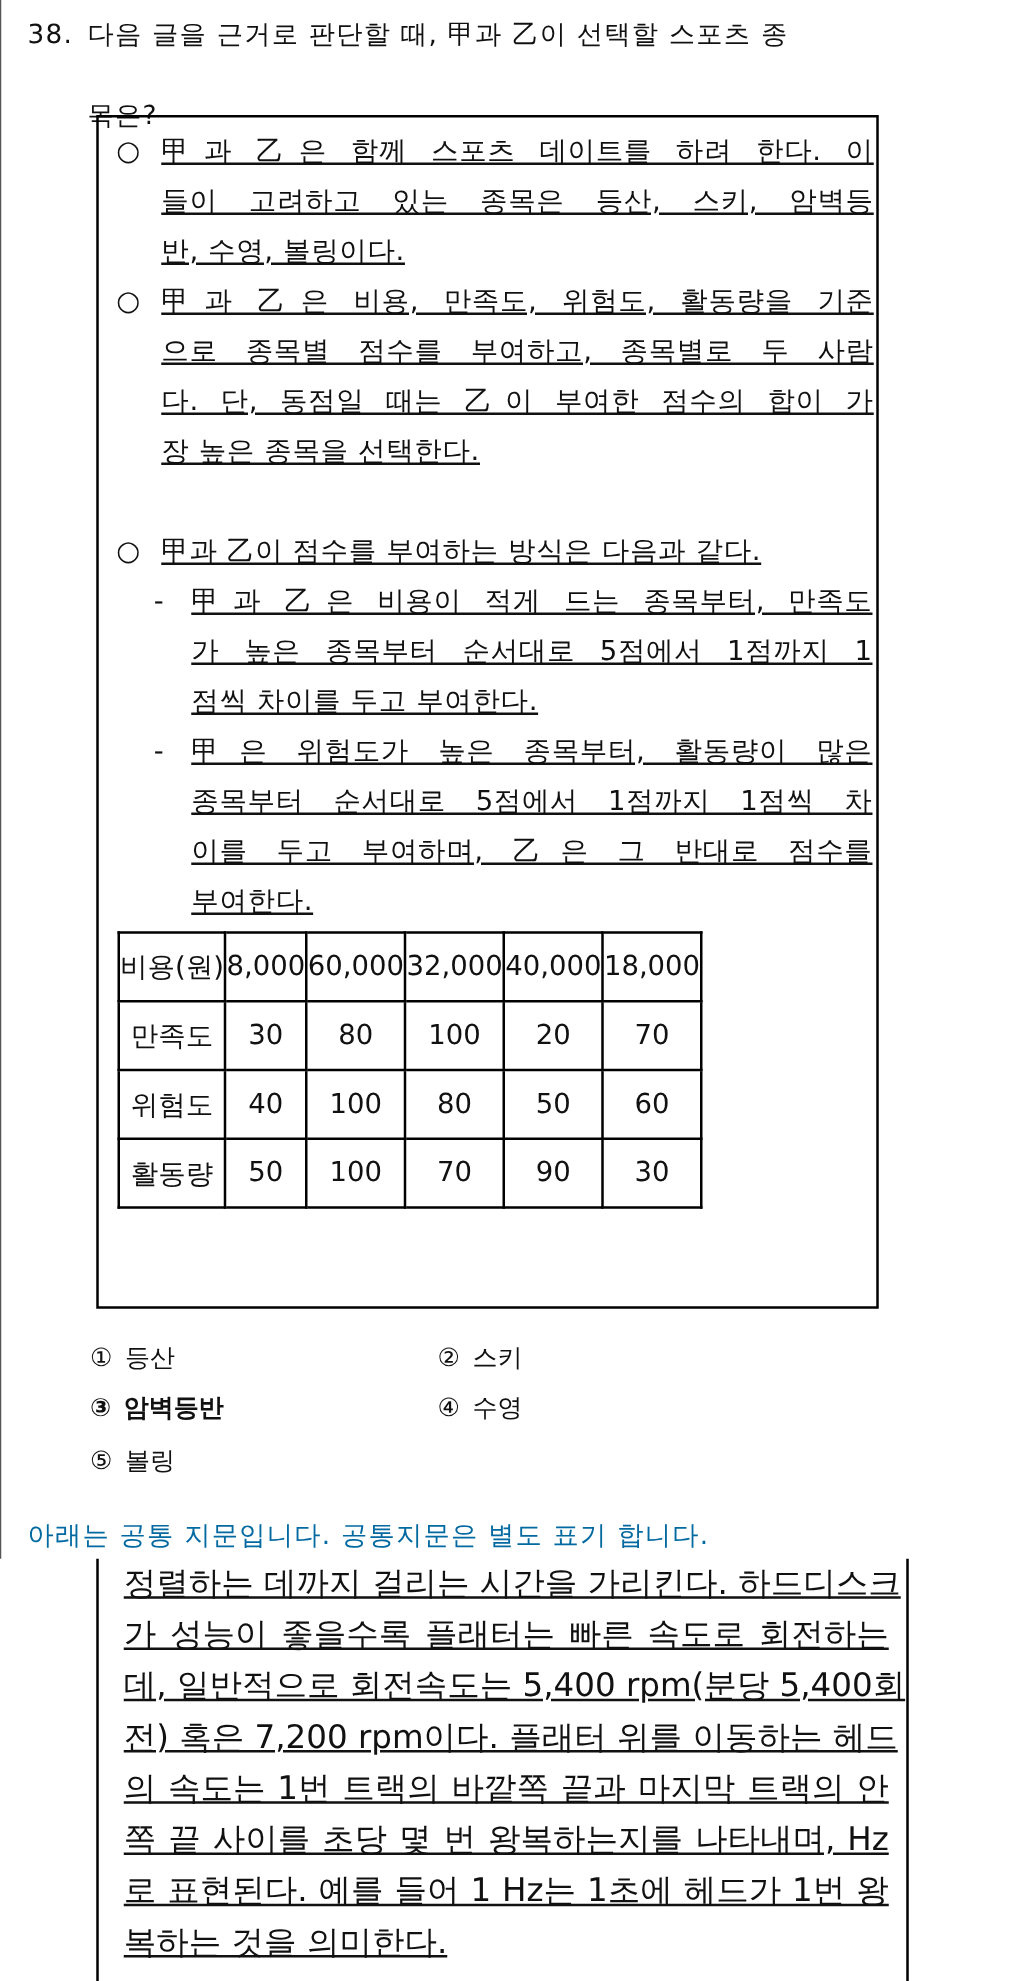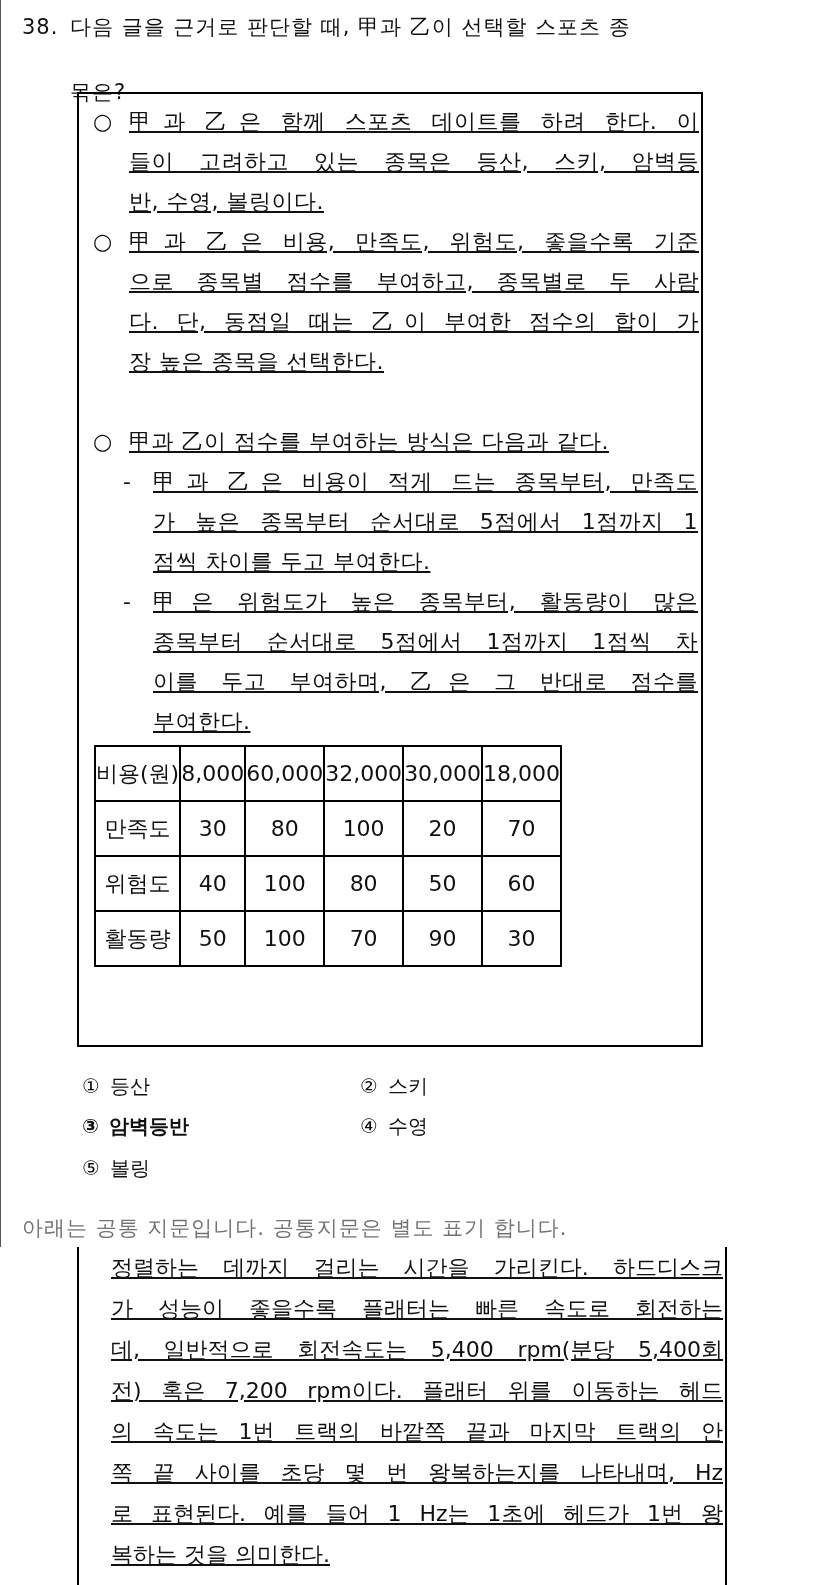--- a/index.html
+++ b/index.html
@@ -42,35 +42,35 @@
     border: 2px solid #000000; height: 53px; padding: 0;
     text-align: center; font-weight: normal; white-space: nowrap;
   }
   .c0 { width: 110px; } .c1 { width: 93px; } .c2 { width: 93px; }
   .c3 { width: 118px; } .c4 { width: 86px; } .c5 { width: 84px; }
 
   .choices {
     position: absolute; left: 72px; top: 1066px; width: 560px;
     font-size: 20px; line-height: 40px;
   }
-  .choice { position: absolute; white-space: nowrap; margin-left: 10px; }
+  .choice { position: absolute; white-space: nowrap; }
   .choice .circ { display: inline-block; margin-right: 10px; }
 
   .notice {
     position: absolute; left: 22px; top: 1214px;
-    font-size: 21px; color: #737373; letter-spacing: 1px; white-space: nowrap;
+    font-size: 21px; color: #0369a1; letter-spacing: 1px; white-space: nowrap;
   }
   .common {
     position: absolute; left: 77px; top: 1247px; width: 650px; height: 338px;
     border-left: 2px solid #000000; border-right: 2px solid #000000;
     box-sizing: border-box;
   }
   .common .lines {
-    position: absolute; left: 32px; top: 0; width: 612px;
-    font-size: 22px; line-height: 41px;
+    position: absolute; left: 20px; top: 0; width: 612px;
+    font-size: 26px; line-height: 41px;
   }
 </style>
 </head>
 <body>
 
 <div class="left-rule"></div>
 
 <div class="question">
   <div>
     <span class="num">38.</span><span>다음 글을 근거로 판단할 때, 甲과 乙이 선택할 스포츠 종</span>
@@ -85,21 +85,21 @@
     <div class="lines">
       <span class="line">甲과 乙은 함께 스포츠 데이트를 하려 한다. 이</span>
       <span class="line">들이 고려하고 있는 종목은 등산, 스키, 암벽등</span>
       <span class="line last">반, 수영, 볼링이다.</span>
     </div>
   </div>
 
   <div class="bullet" style="top:128px;">
     <span class="mark">○</span>
     <div class="lines">
-      <span class="line">甲과 乙은 비용, 만족도, 위험도, 좋을수록 기준</span>
+      <span class="line">甲과 乙은 비용, 만족도, 위험도, 활동량을 기준</span>
       <span class="line">으로 종목별 점수를 부여하고, 종목별로 두 사람</span>
       <span class="line">다. 단, 동점일 때는 乙이 부여한 점수의 합이 가</span>
       <span class="line last">장 높은 종목을 선택한다.</span>
     </div>
   </div>
 
   <div class="bullet" style="top:328px;">
     <span class="mark">○</span>
     <div class="lines">
       <span class="line last">甲과 乙이 점수를 부여하는 방식은 다음과 같다.</span>
@@ -125,21 +125,21 @@
     </div>
   </div>
 
   <table class="score">
     <tbody>
     <tr>
       <td>비용(원)</td>
       <td>8,000</td>
       <td>60,000</td>
       <td>32,000</td>
-      <td>30,000</td>
+      <td>40,000</td>
       <td>18,000</td>
     </tr>
     <tr>
       <td>만족도</td>
       <td>30</td>
       <td>80</td>
       <td>100</td>
       <td>20</td>
       <td>70</td>
     </tr>

